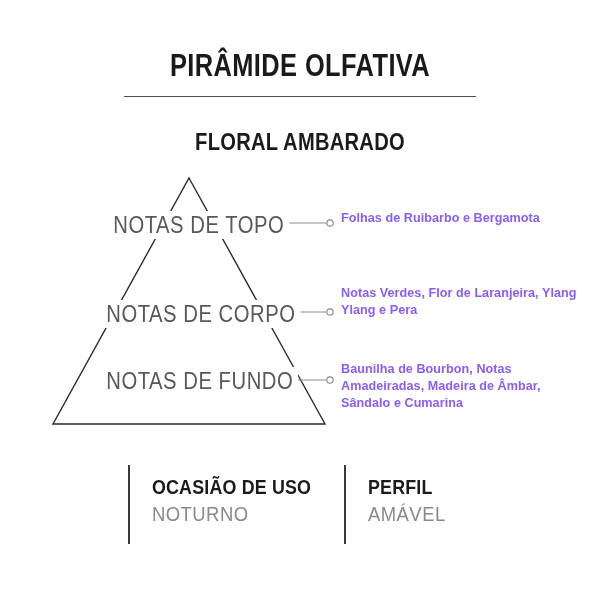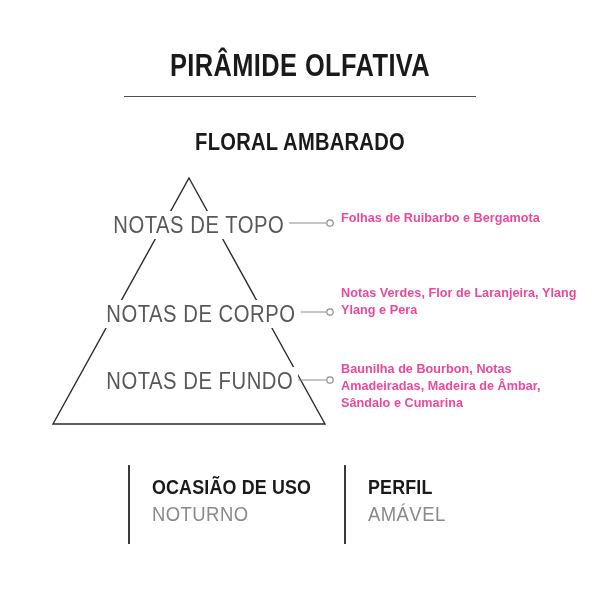--- a/index.html
+++ b/index.html
@@ -95,21 +95,21 @@
   .note-label.middle { left: 101px; top: 300px; }
   .note-label.bottom { left: 101px; top: 367px; }
 
   .note-desc {
     position: absolute;
     left: 341px;
     font-family: "Liberation Sans", sans-serif;
     font-weight: 700;
     font-size: 12.6px;
     line-height: 1.35;
-    color: #ec4899;
+    color: #8b5cf6;
     letter-spacing: 0.05px;
     width: 240px;
   }
   .note-desc.top    { top: 210px; }
   .note-desc.middle { top: 285px; }
   .note-desc.bottom { top: 361px; }
 
   
   .attr {
     position: absolute;

